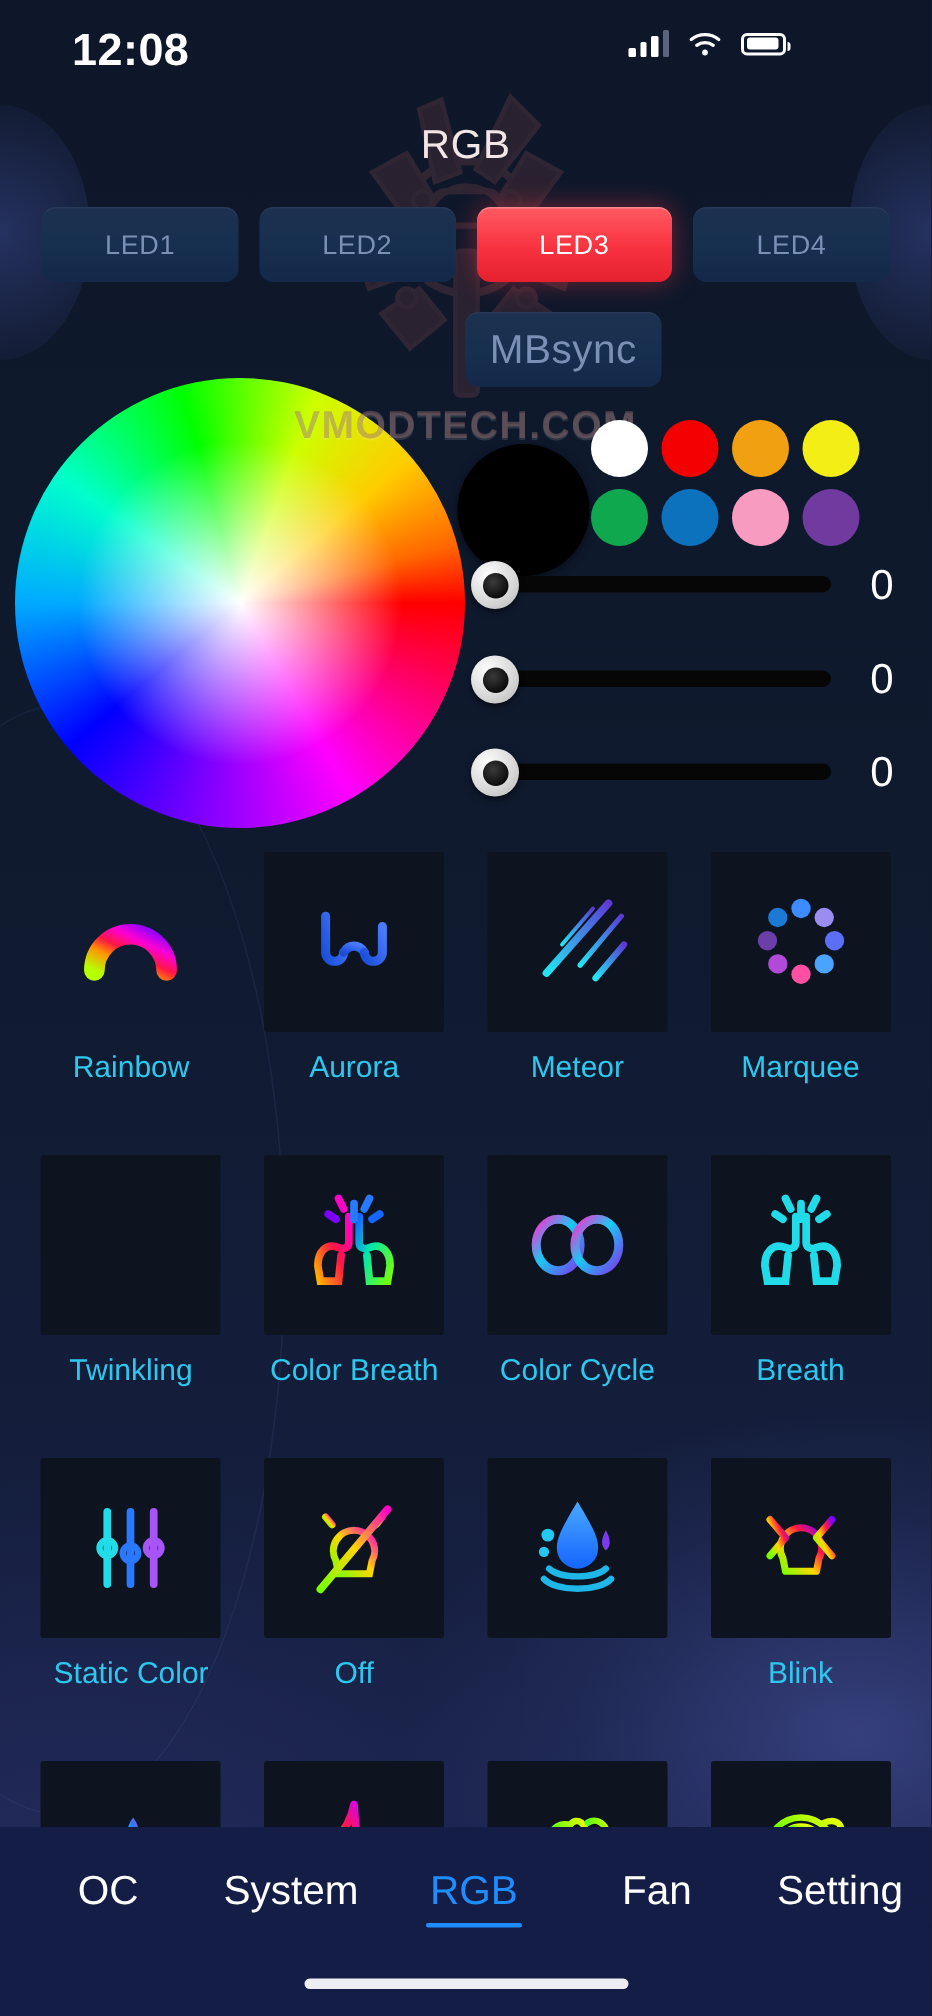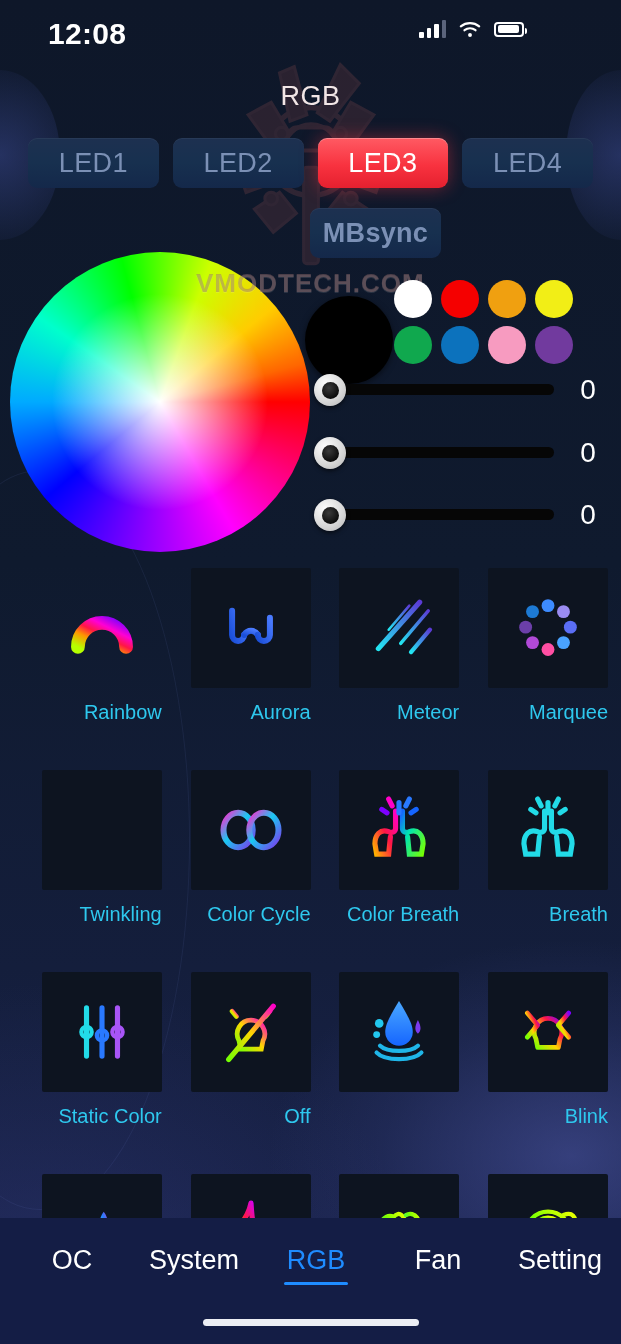--- a/index.html
+++ b/index.html
@@ -44,26 +44,26 @@
   .battery::after { content:""; position:absolute; right:-5px; top:4px; width:2.5px; height:6px; background:#fff; border-radius:0 2px 2px 0; }
   .battery b { position:absolute; left:1.5px; top:1.5px; bottom:1.5px; width:84%; background:#fff; border-radius:2px; display:block; }
 
   
   .page-title { position:absolute; left:0; top:81px; width:621px; text-align:center;
     color:#f2e6e6; font-size:27px; font-weight:400; letter-spacing:0.5px; }
 
   
   .led-row { position:absolute; left:28px; top:138px; width:565px; display:flex; gap:14px; }
   .led-btn { width:131px; height:50px; border-radius:9px; display:flex; align-items:center; justify-content:center;
-    font-size:27px; letter-spacing:0.4px;
+    font-size:18px; letter-spacing:0.4px;
     background:linear-gradient(180deg,#1d3050 0%,#17304f 50%,#14284a 100%);
     color:#7b90b5; box-shadow:inset 0 1px 0 rgba(255,255,255,0.05); }
   .led-btn.active { background:linear-gradient(180deg,#ff5a63 0%,#f8323f 55%,#e5202f 100%);
     color:#fff; box-shadow:0 0 18px rgba(240,50,65,0.45), inset 0 1px 0 rgba(255,255,255,0.28); }
-  .sync-row { position:absolute; left:310px; top:208px; width:283px; display:flex; gap:14px;font-weight:bold; }
+  .sync-row { position:absolute; left:310px; top:208px; width:283px; display:flex; gap:14px; }
   .sync-btn { width:131px; height:50px; border-radius:9px; display:flex; align-items:center; justify-content:center;
     font-size:27px; letter-spacing:0.3px;
     background:linear-gradient(180deg,#1d3050 0%,#17304f 50%,#14284a 100%);
     color:#7b90b5; box-shadow:inset 0 1px 0 rgba(255,255,255,0.05); }
 
   
   .wmark { position:absolute; left:196px; top:268px; font-size:26px; font-weight:700; letter-spacing:1px;
     color:rgba(150,110,110,0.45); text-shadow:0 1px 0 rgba(255,255,255,0.12); pointer-events:none; }
 
   
@@ -90,21 +90,21 @@
     background:radial-gradient(circle at 35% 30%, #fdfdfd 0%, #d6d6d6 60%, #b4b4b4 100%);
     box-shadow:0 2px 4px rgba(0,0,0,0.55); display:flex; align-items:center; justify-content:center; }
   .sl-knob::after { content:""; width:17px; height:17px; border-radius:50%;
     background:radial-gradient(circle at 40% 35%,#3a3a3a,#0a0a0a 75%); }
   .sl-val { position:absolute; left:258px; top:4px; width:40px; text-align:center;
     color:#fff; font-size:28px; }
 
   
   .grid { position:absolute; left:0; top:568px; width:621px; }
   .grow { display:flex; padding:0 13px; }
-  .cell { width:152px; display:flex; flex-direction:column; align-items:flex-end; }
+  .cell { width:152px; display:flex; flex-direction:column; align-items:center; }
   .tile { width:120px; height:120px; background:#0d1420; display:flex; align-items:center; justify-content:center;
     border-radius:2px; }
   .tile.plain { background:transparent; }
   .tile svg { width:86px; height:86px; }
   .cell .lbl { margin-top:11px; color:#2ec8ee; font-size:20px; text-align:center; line-height:26px; }
 
   
   .tabbar { position:absolute; left:0; bottom:0; width:621px; height:126px;
     background:#141d45; }
   .tabs { display:flex; height:84px; align-items:center;padding-left:11px; }
@@ -311,38 +311,20 @@
                 <path d="M70 72 L70 40"></path>
           </g>
             </svg>
         </div>
         <div class="lbl">Twinkling</div>
       </div>
       <div class="cell">
         <div class="tile">
           <svg viewBox="0 0 100 100">
               <defs>
-                <linearGradient id="g_cc" x1="0" y1="0" x2="1" y2="1">
-            <stop offset="0" stop-color="#ff2bd1"></stop>
-                  <stop offset="0.45" stop-color="#19c9f2"></stop>
-            <stop offset="1" stop-color="#7c3aed"></stop>
-                </linearGradient>
-              </defs>
-          <g stroke="url(#g_cc)" stroke-width="7" fill="none">
-            <ellipse cx="35" cy="50" rx="17" ry="20"></ellipse>
-            <ellipse cx="65" cy="50" rx="17" ry="20"></ellipse>
-          </g>
-            </svg>
-        </div>
-        <div class="lbl">Color Cycle</div>
-      </div>
-      <div class="cell">
-        <div class="tile">
-          <svg viewBox="0 0 100 100">
-              <defs>
                 <linearGradient id="g_cbL" x1="0" y1="1" x2="1" y2="0">
             <stop offset="0" stop-color="#ffb300"></stop>
                   <stop offset="0.5" stop-color="#ff1744"></stop>
             <stop offset="1" stop-color="#ff00c8"></stop>
                 </linearGradient>
             <linearGradient id="g_cbR" x1="1" y1="1" x2="0" y2="0">
             <stop offset="0" stop-color="#76ff03"></stop>
                   <stop offset="0.6" stop-color="#00e5b0"></stop>
             <stop offset="1" stop-color="#1565ff"></stop>
                 </linearGradient>
@@ -352,20 +334,38 @@
             <path d="M54 28 L54 48 C54 52 58 54 62 52 C72 48 78 56 78 66 L76 78 L62 78 L60 58" stroke="url(#g_cbR)"></path>
             <path d="M50 30 L50 18" stroke="#2979ff"></path>
             <path d="M42 22 L38 14" stroke="#ff00c8"></path>
                 <path d="M58 22 L62 14" stroke="#2979ff"></path>
             <path d="M36 30 L30 26" stroke="#7c00ff"></path>
                 <path d="M64 30 L70 26" stroke="#1565ff"></path>
           </g>
             </svg>
         </div>
         <div class="lbl">Color Breath</div>
+      </div>
+      <div class="cell">
+        <div class="tile">
+          <svg viewBox="0 0 100 100">
+              <defs>
+                <linearGradient id="g_cc" x1="0" y1="0" x2="1" y2="1">
+            <stop offset="0" stop-color="#ff2bd1"></stop>
+                  <stop offset="0.45" stop-color="#19c9f2"></stop>
+            <stop offset="1" stop-color="#7c3aed"></stop>
+                </linearGradient>
+              </defs>
+          <g stroke="url(#g_cc)" stroke-width="7" fill="none">
+            <ellipse cx="35" cy="50" rx="17" ry="20"></ellipse>
+            <ellipse cx="65" cy="50" rx="17" ry="20"></ellipse>
+          </g>
+            </svg>
+        </div>
+        <div class="lbl">Color Cycle</div>
       </div>
       <div class="cell">
         <div class="tile">
           <svg viewBox="0 0 100 100">
           <g fill="none" stroke="#22dbe8" stroke-width="6" stroke-linecap="round">
             <path d="M46 28 L46 48 C46 52 42 54 38 52 C28 48 22 56 22 66 L24 78 L38 78 L40 58"></path>
             <path d="M54 28 L54 48 C54 52 58 54 62 52 C72 48 78 56 78 66 L76 78 L62 78 L60 58"></path>
             <path d="M50 30 L50 18"></path>
                 <path d="M42 22 L38 14"></path>
                 <path d="M58 22 L62 14"></path>

